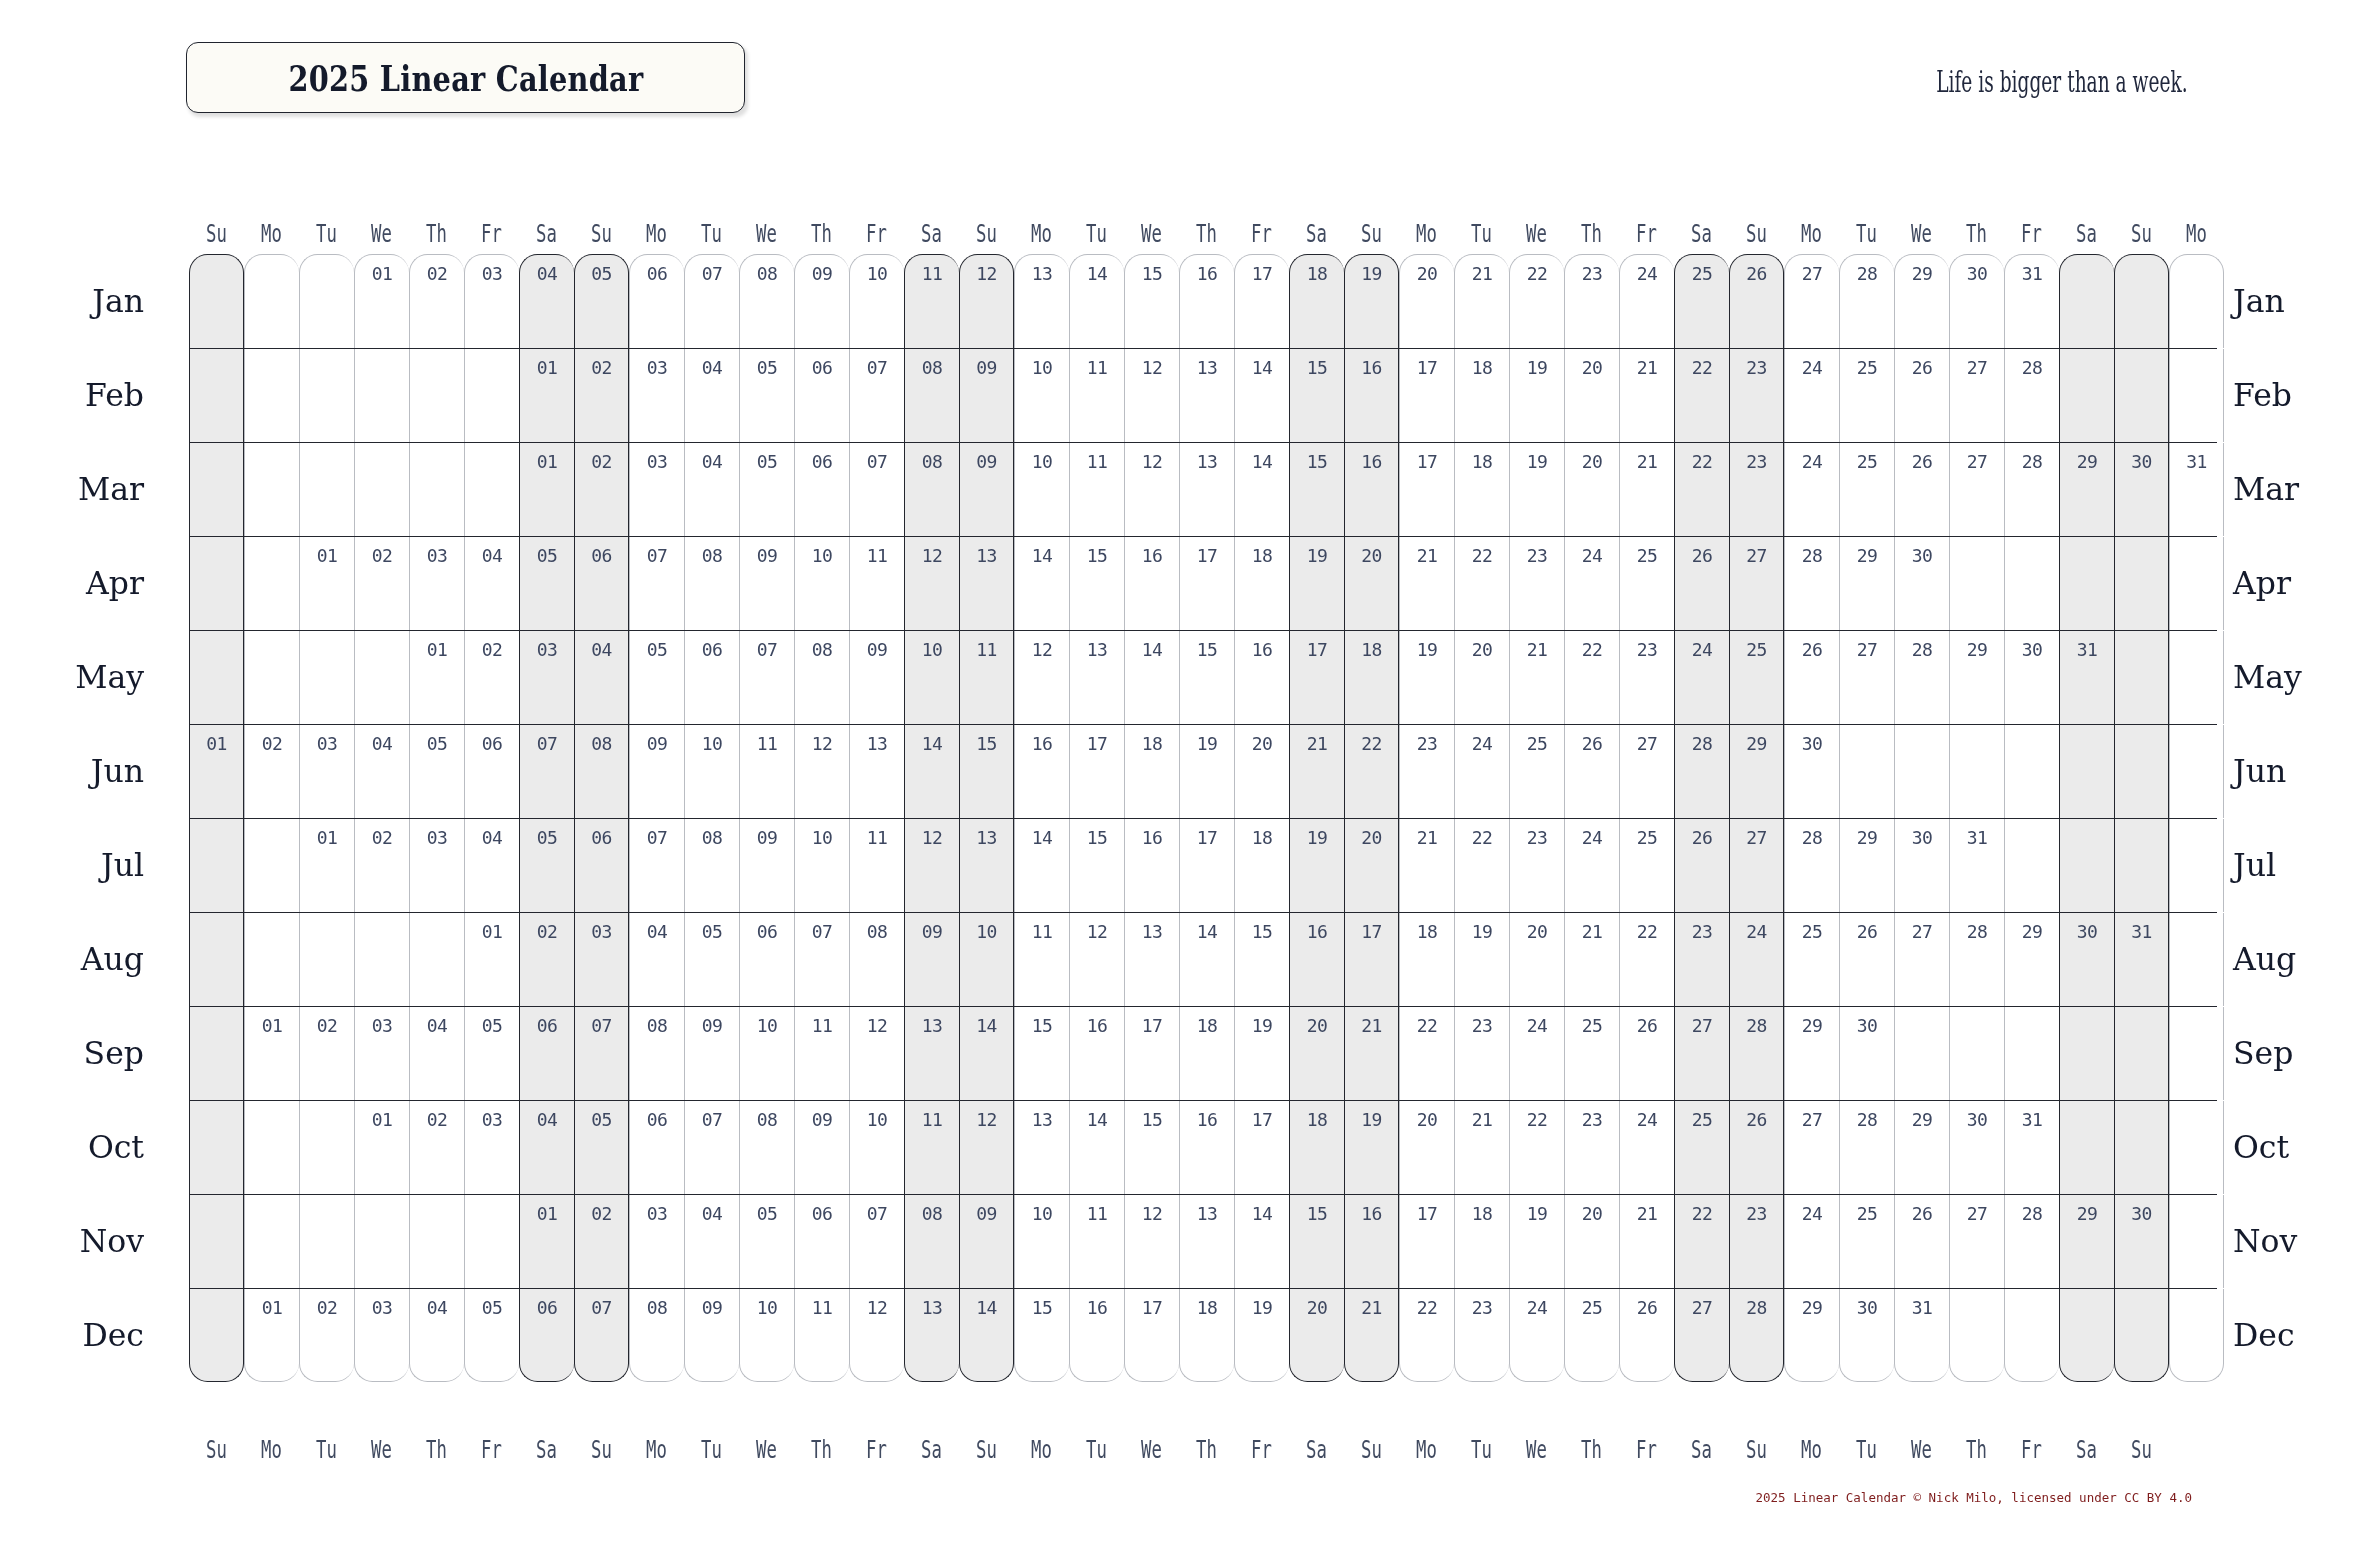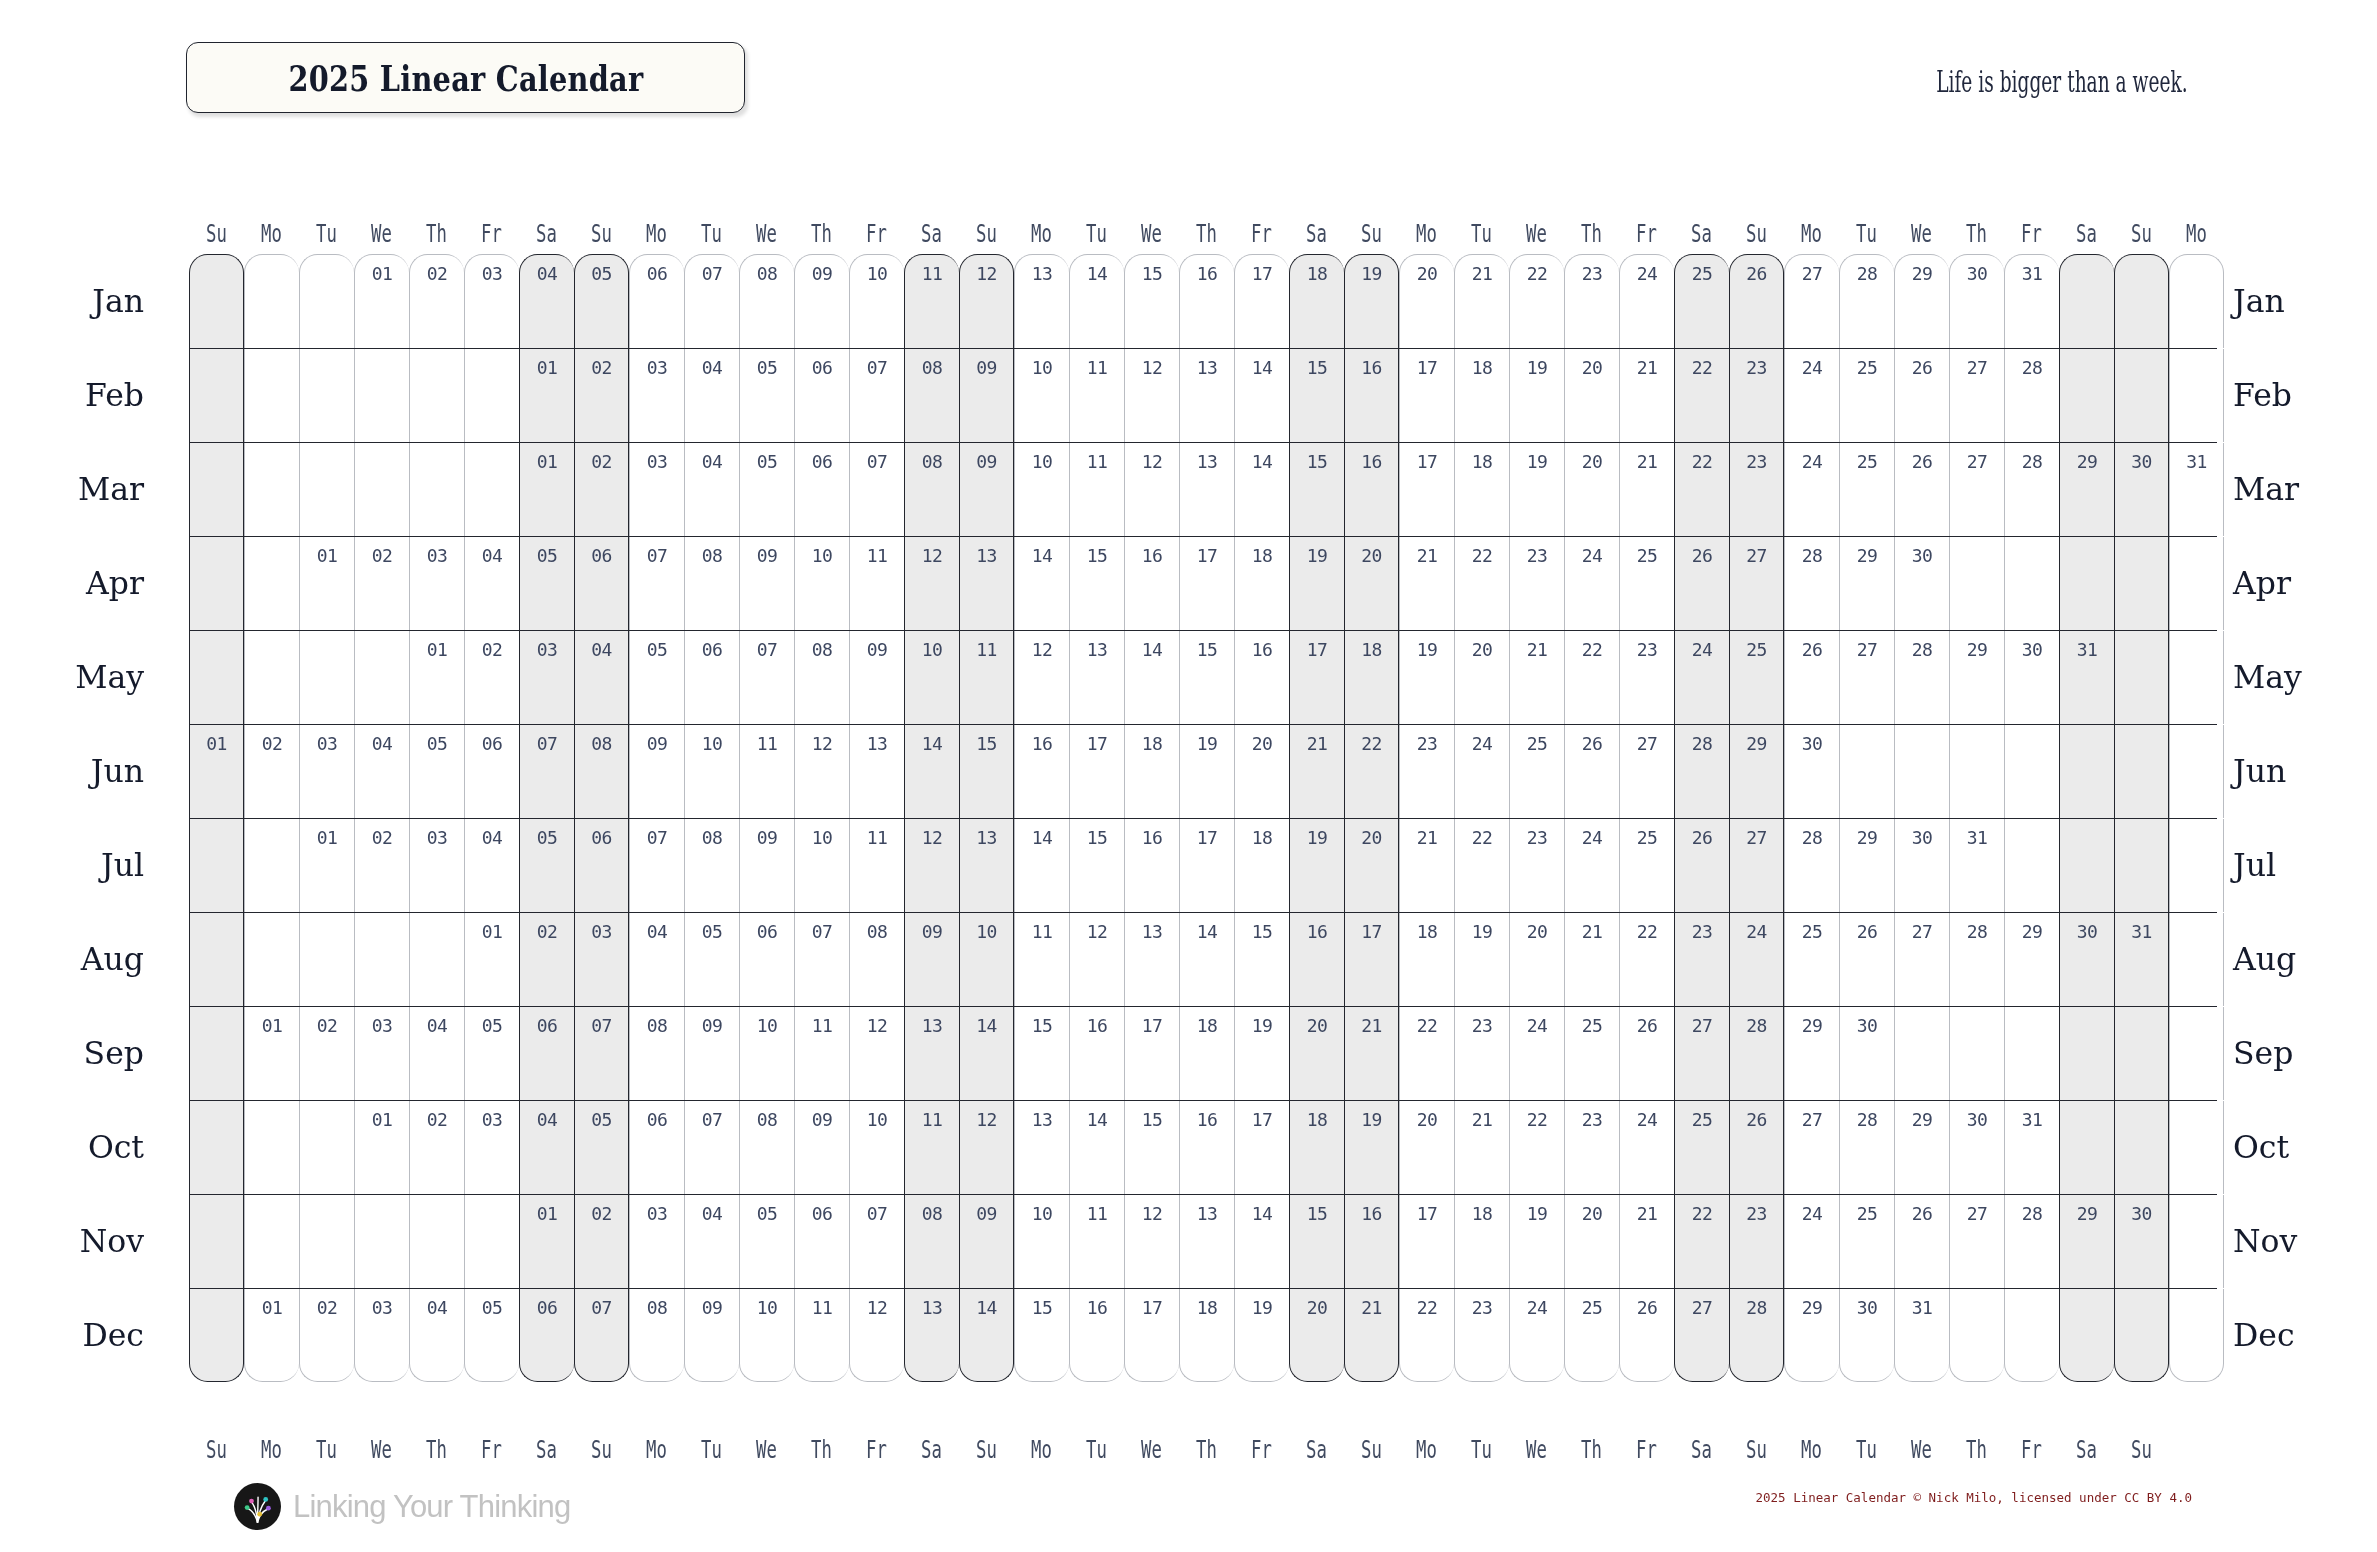--- a/index.html
+++ b/index.html
@@ -1574,36 +1574,17 @@
       <div class="dow-cell">Mo</div>
       <div class="dow-cell">Tu</div>
       <div class="dow-cell">We</div>
       <div class="dow-cell">Th</div>
       <div class="dow-cell">Fr</div>
       <div class="dow-cell">Sa</div>
       <div class="dow-cell">Su</div>
     </div>
 
   <div class="footer">
-    <div class="brand">
-      <div class="brand-mark">
-        <svg viewBox="0 0 86 86" width="47" height="47" aria-hidden="true">
-          <g fill="none" stroke="#ffffff" stroke-width="2.6" stroke-linecap="round">
-            <path d="M43 72 C42 58 40 46 33 36"></path>
-            <path d="M43 72 C45 56 49 44 57 33"></path>
-            <path d="M43 72 C40 60 35 52 26 47"></path>
-            <path d="M43 72 C46 60 52 52 61 48"></path>
-            <path d="M43 72 C43 58 44 44 44 26"></path>
-          </g>
-          <circle cx="32" cy="33" r="4.4" fill="#e060b8"></circle>
-          <circle cx="58" cy="30" r="4.4" fill="#2ec4c4"></circle>
-          <circle cx="24" cy="45" r="4.4" fill="#3fc98a"></circle>
-          <circle cx="63" cy="46" r="4.4" fill="#9a5de0"></circle>
-          <circle cx="47" cy="57" r="4.4" fill="#e8c33a"></circle>
-        </svg>
-      </div>
-      <div class="brand-name">Linking Your Thinking</div>
-    </div>
     <div class="copyright">2025 Linear Calendar © Nick Milo, licensed under CC BY 4.0</div>
   </div>
 
 </div>
 
 
 </body></html>

